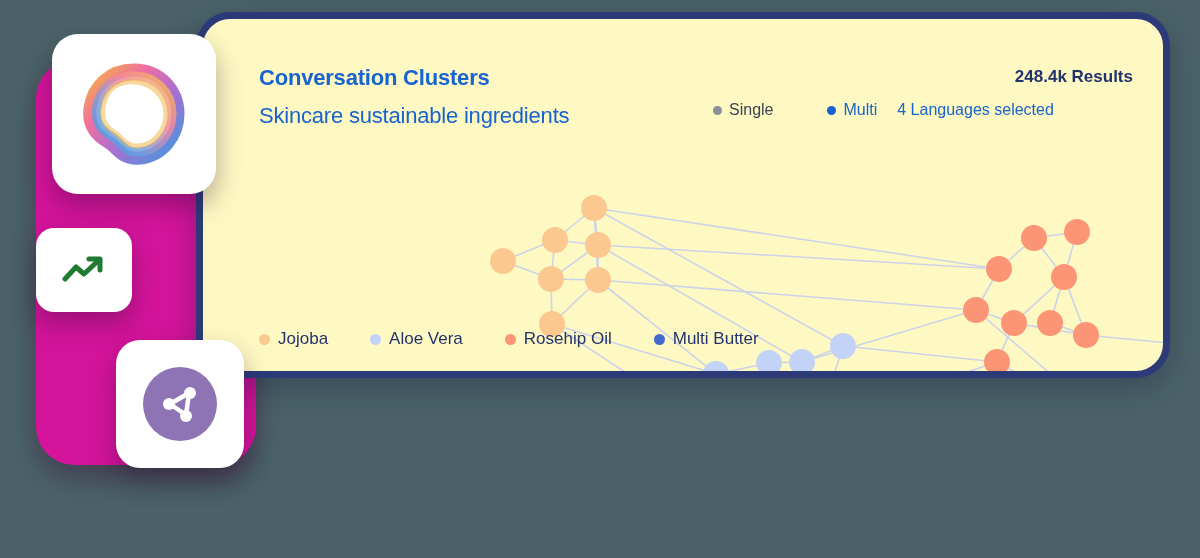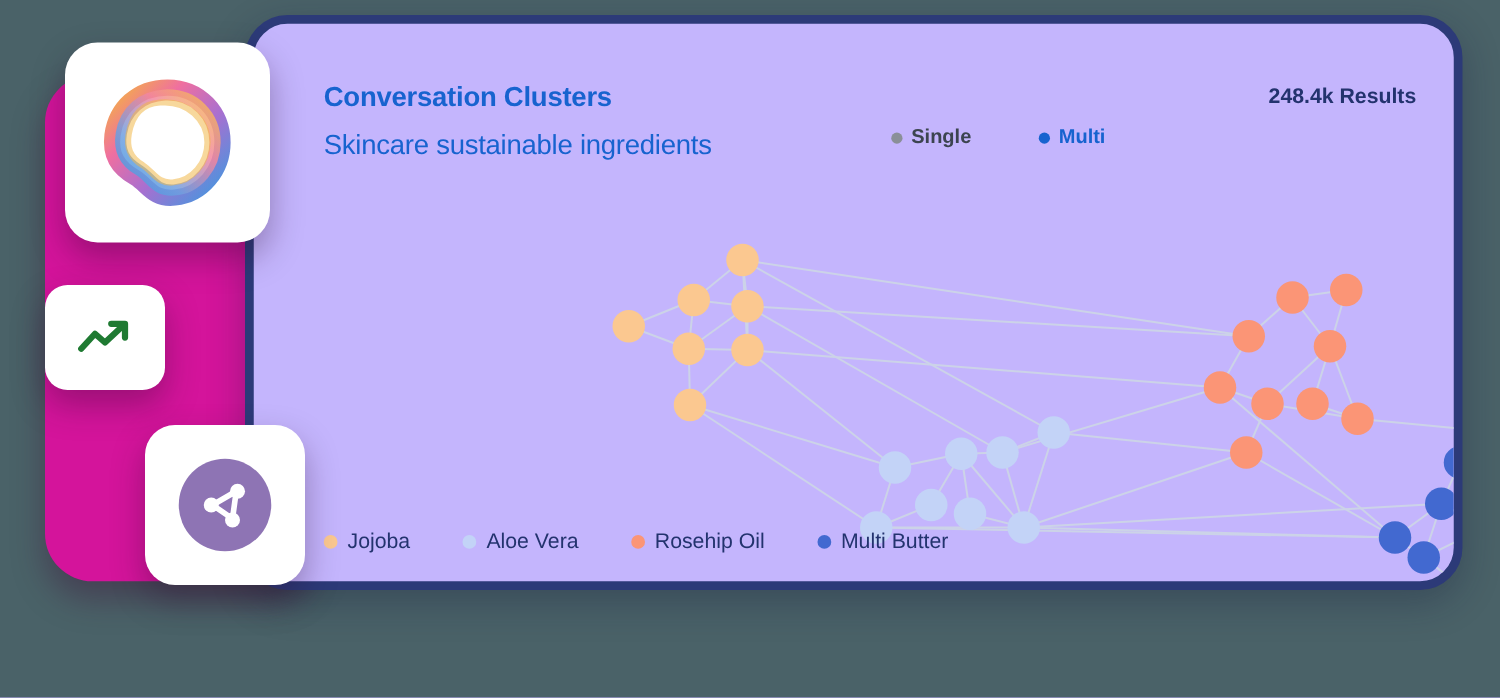--- a/index.html
+++ b/index.html
@@ -13,22 +13,22 @@
 
   
   .magenta-panel{
     position:absolute;left:36px;top:60px;width:220px;height:405px;
     background:#d4149b;border-radius:38px;
     box-shadow:0 14px 26px rgba(60,0,45,.35);
   }
 
   
   .card{
-    position:absolute;left:196px;top:12px;width:974px;height:460px;
-    background:#c4b5fd;
+    position:absolute;left:196px;top:12px;width:974px;height:366px;
+    background:#fef9c3;
     border:7px solid #2c3a78;
     border-radius:34px;
     box-sizing:border-box;
     overflow:hidden;
     box-shadow:0 10px 30px rgba(20,25,60,.30);
   }
   .card-inner{position:absolute;inset:0;}
 
   
   .title{
@@ -45,21 +45,21 @@
   .results{
     position:absolute;right:30px;top:48px;
     font-size:17px;font-weight:bold;color:#23336e;white-space:nowrap;text-align:center;
   }
 
   
   .lang-block{position:absolute;left:510px;top:82px;}
   .lang-head{
     font-size:15px;font-weight:bold;color:#3c4450;margin-bottom:9px;
   }
-  .lang-row{display:flex;align-items:flex-end;gap:0;font-weight:bold;}
+  .lang-row{display:flex;align-items:flex-end;gap:0;}
   .lg-item{display:flex;align-items:center;white-space:nowrap;}
   .lg-dot{width:9px;height:9px;border-radius:50%;margin-right:7px;display:inline-block;}
   .lg-label{font-size:16px;color:#3c4450;}
   .lg-label.blue{color:#1763cf;}
   .lg-gap{width:54px;}
   .lg-gap2{width:20px;}
   .lg-selected{font-size:16px;color:#1763cf;white-space:nowrap;}
 
   
   .graph{position:absolute;left:0;top:150px;width:960px;height:300px;}
@@ -108,20 +108,21 @@
           <div class="lg-item">
             <span class="lg-dot" style="background:#8a8f98"></span>
             <span class="lg-label">Single</span>
           </div>
           <div class="lg-gap"></div>
           <div class="lg-item">
             <span class="lg-dot" style="background:#1763cf"></span>
             <span class="lg-label blue">Multi</span>
           </div>
           <div class="lg-gap2"></div>
+          <span class="lg-selected">4 Languages selected</span>
         </div>
       </div>
 
       <div class="graph">
         <svg id="graph-svg" width="960" height="300" viewBox="0 0 960 300">
             <g>
               <line x1="391" y1="39" x2="352" y2="71" stroke="#ccd3e8" stroke-width="1.6"></line>
               <line x1="391" y1="39" x2="395" y2="76" stroke="#ccd3e8" stroke-width="1.6"></line>
               <line x1="352" y1="71" x2="395" y2="76" stroke="#ccd3e8" stroke-width="1.6"></line>
               <line x1="352" y1="71" x2="300" y2="92" stroke="#ccd3e8" stroke-width="1.6"></line>

